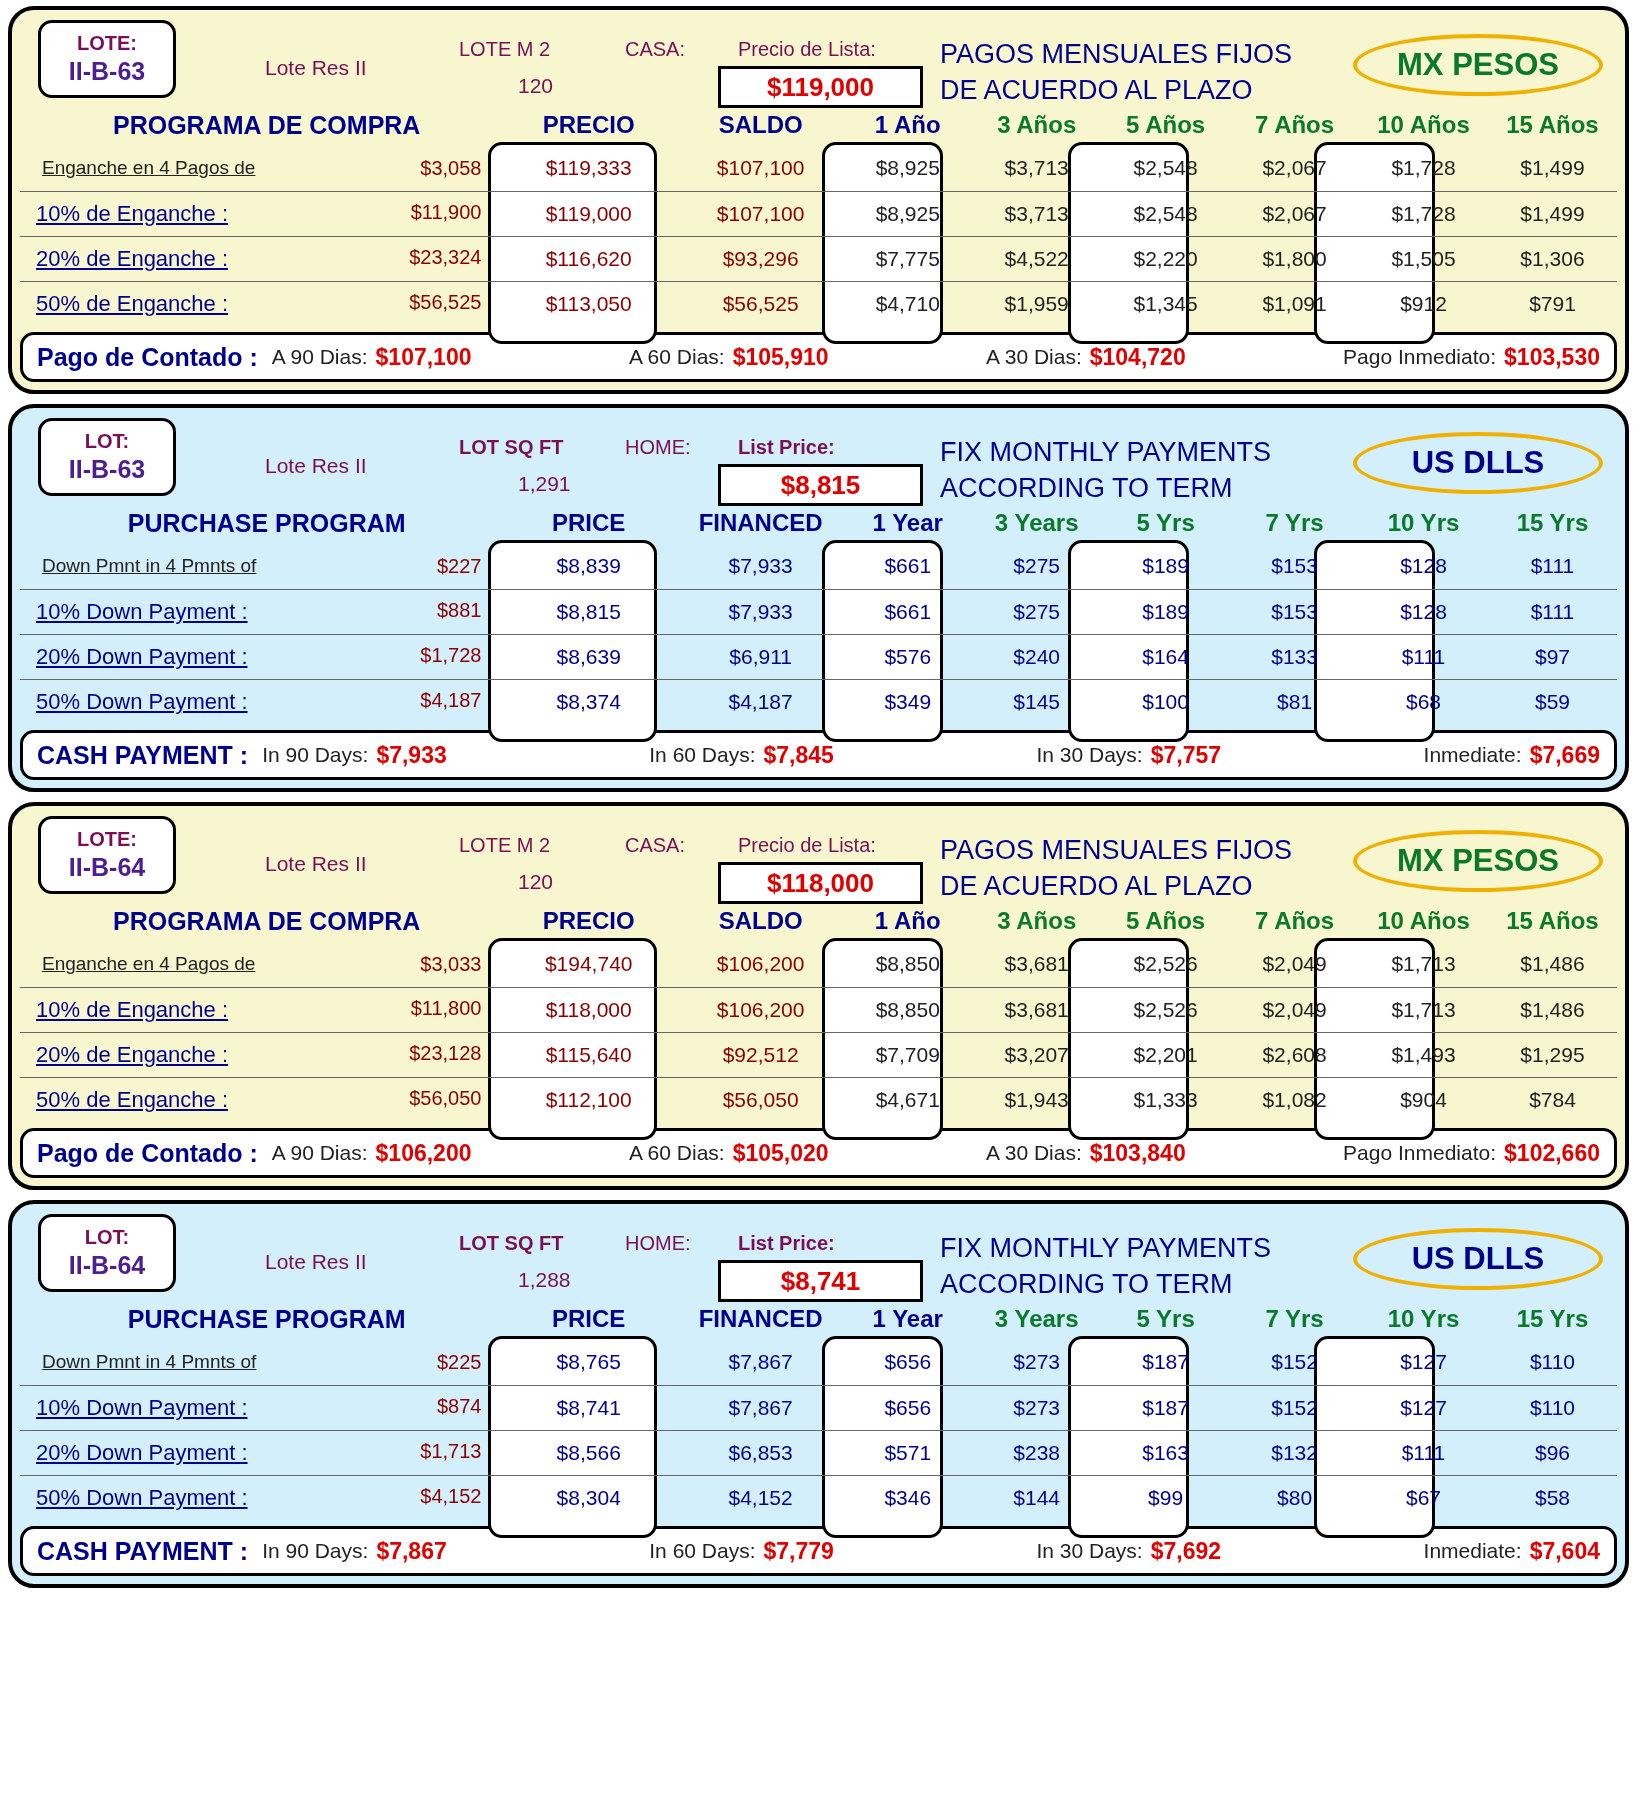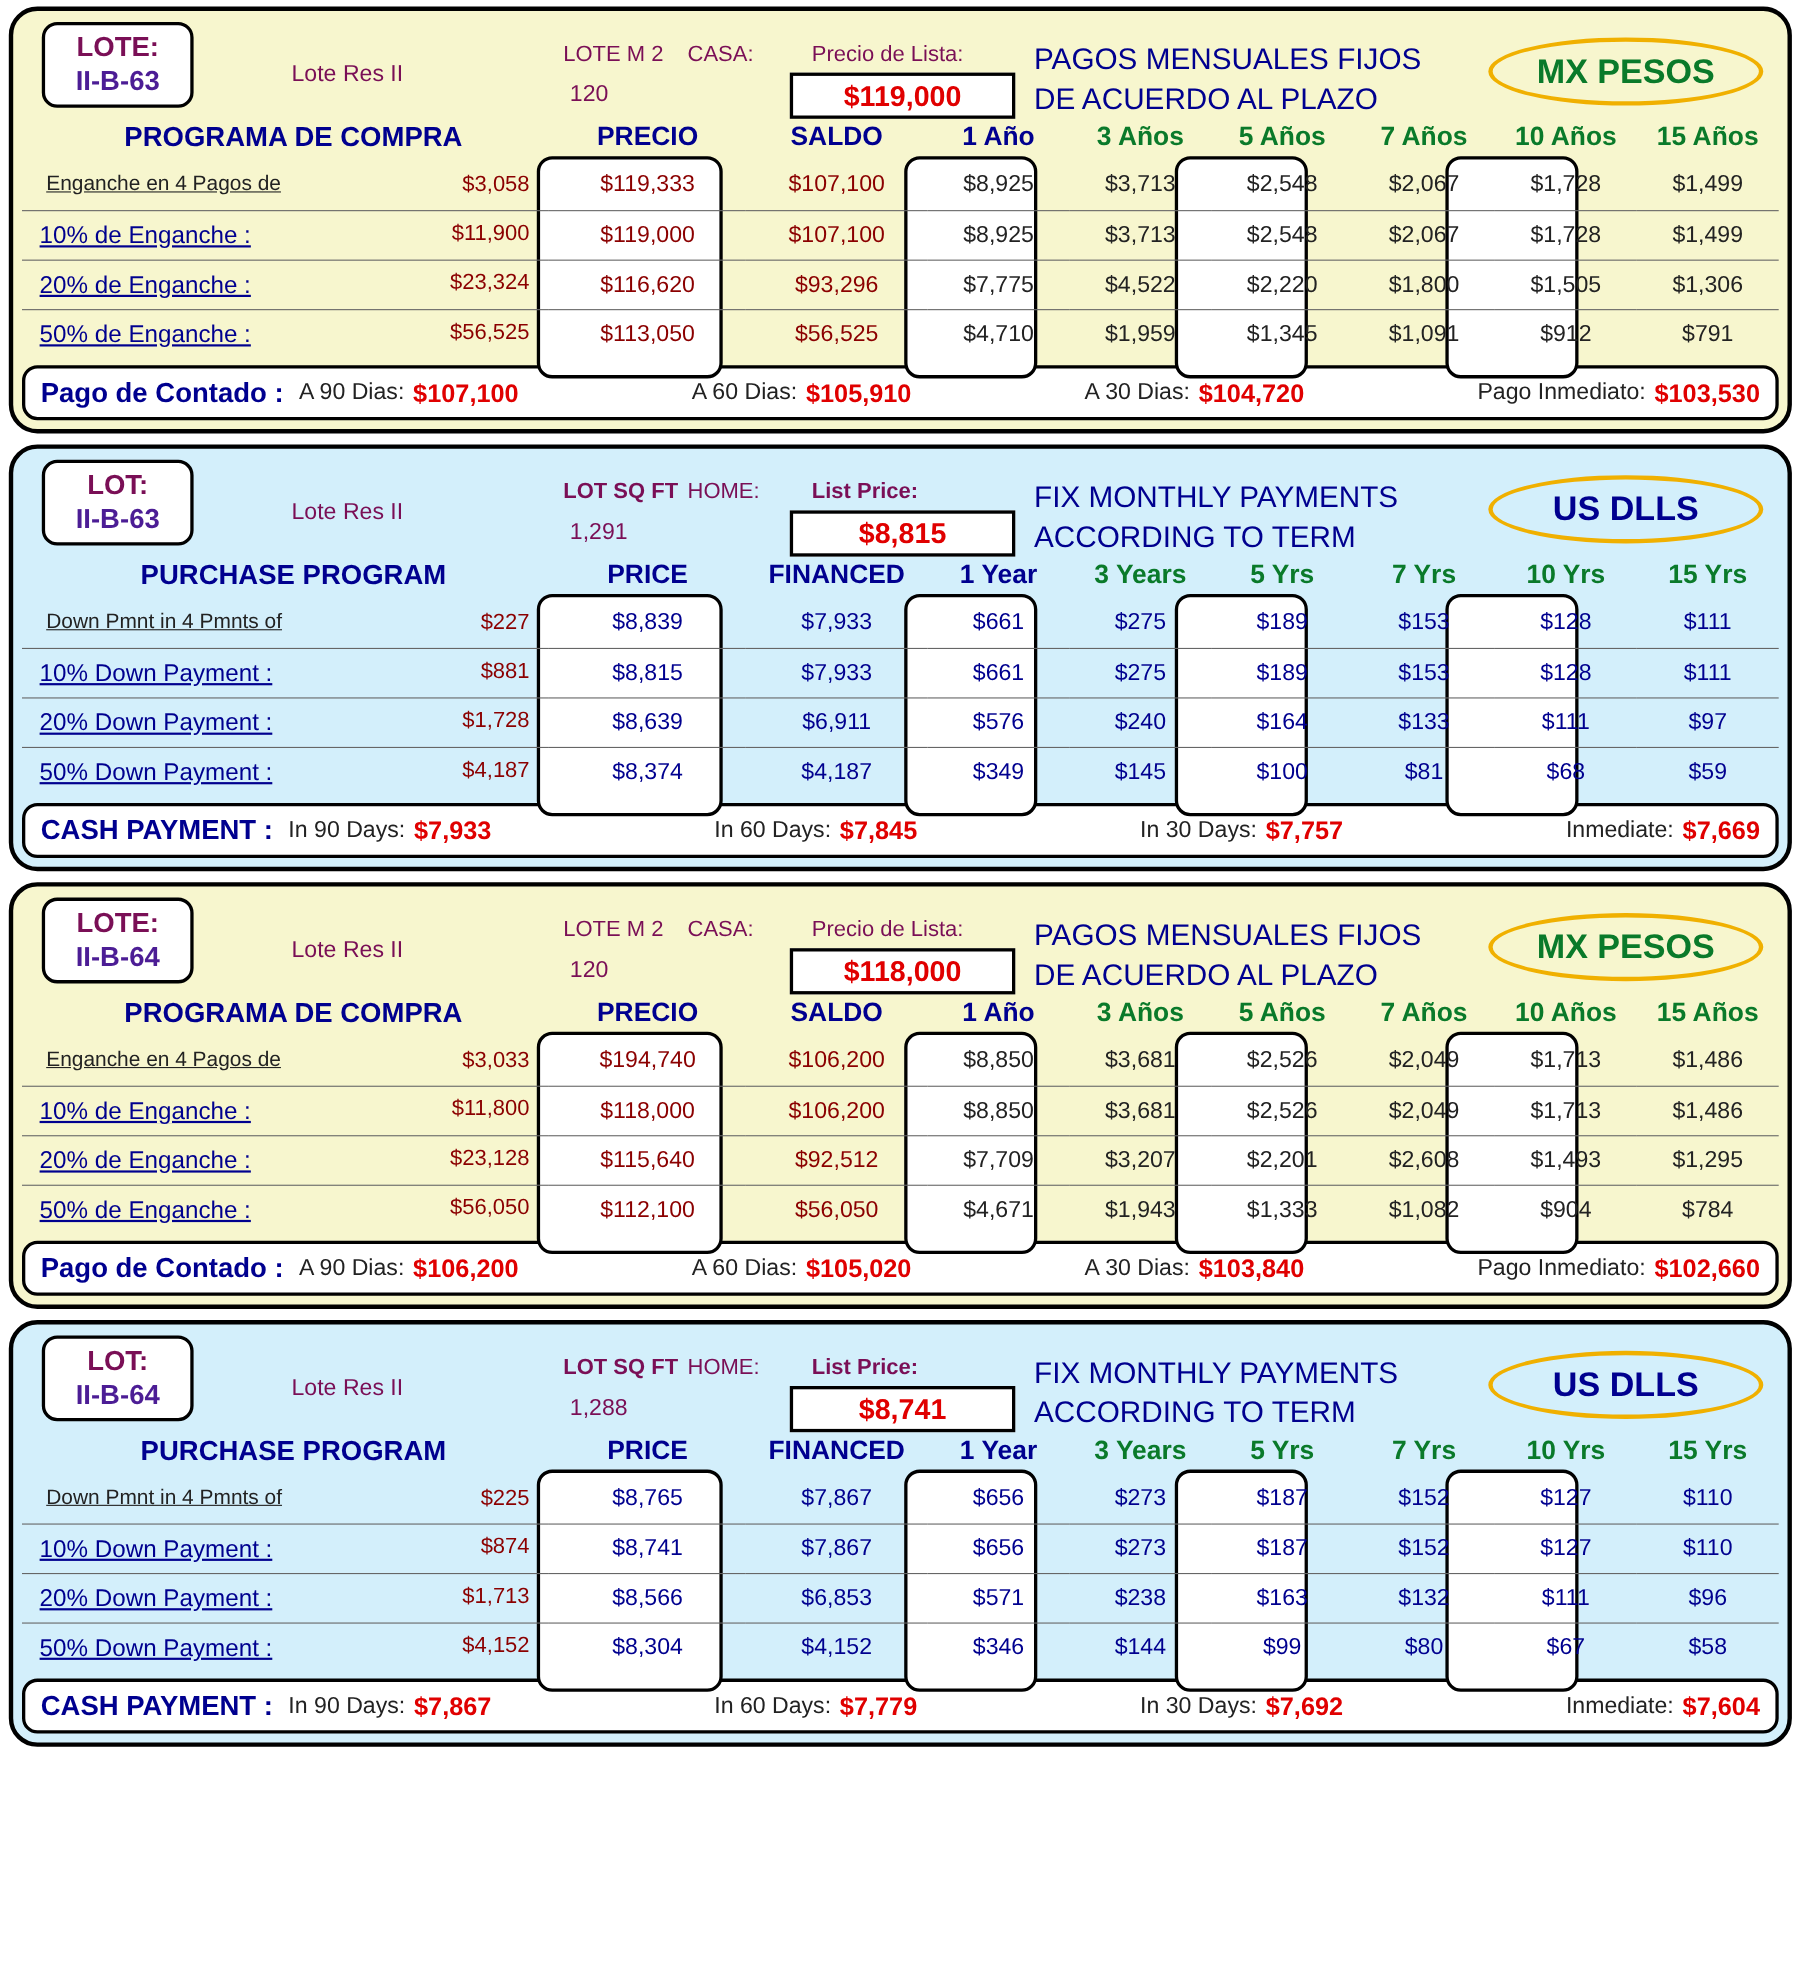--- a/index.html
+++ b/index.html
@@ -33,32 +33,32 @@
   .lotbox {
     position: absolute;
     left: 18px; top: 4px;
     width: 138px; height: 78px;
     background: #fff;
     border: 3px solid #000;
     border-radius: 14px;
     text-align: center;
     display: flex; flex-direction: column; justify-content: center;
   }
-  .lotbox .l1 { color: #7a0f56; font-weight: bold; font-size: 25px; }
+  .lotbox .l1 { color: #7a0f56; font-weight: bold; font-size: 20px; }
   .lotbox .l2 { color: #4c1d95; font-weight: bold; font-size: 25px; margin-top: 2px; }
 
   .loteres {
     position: absolute;
     left: 245px; top: 40px;
     color: #7a0f56;
     font-size: 21px;
   }
   .sqlabel {
     position: absolute;
-    left: 492px; top: 22px;
+    left: 439px; top: 22px;
     color: #7a0f56;
     font-size: 20px;
     font-weight: bold;
   }
   .sqlabel.thin { font-weight: normal; }
   .sqval {
     position: absolute;
     left: 498px; top: 58px;
     color: #7a0f56;
     font-size: 21px;

